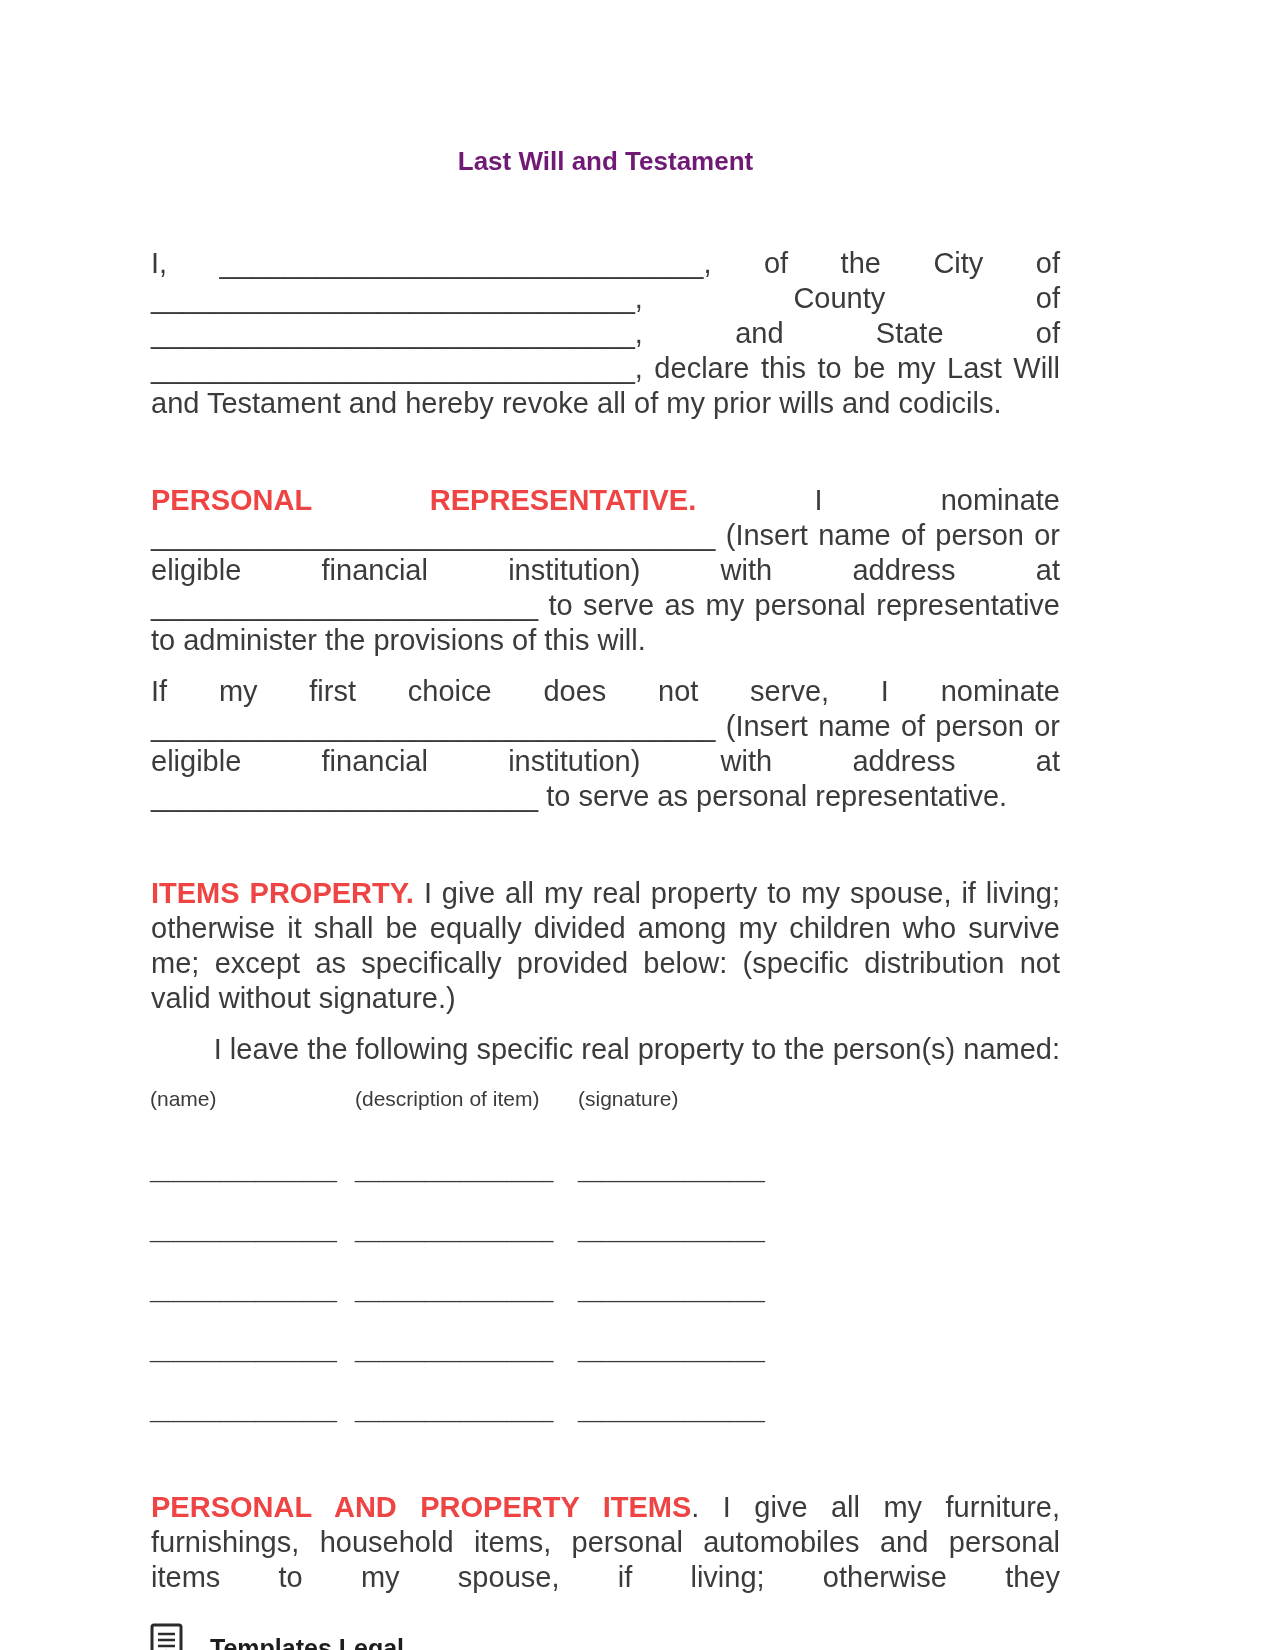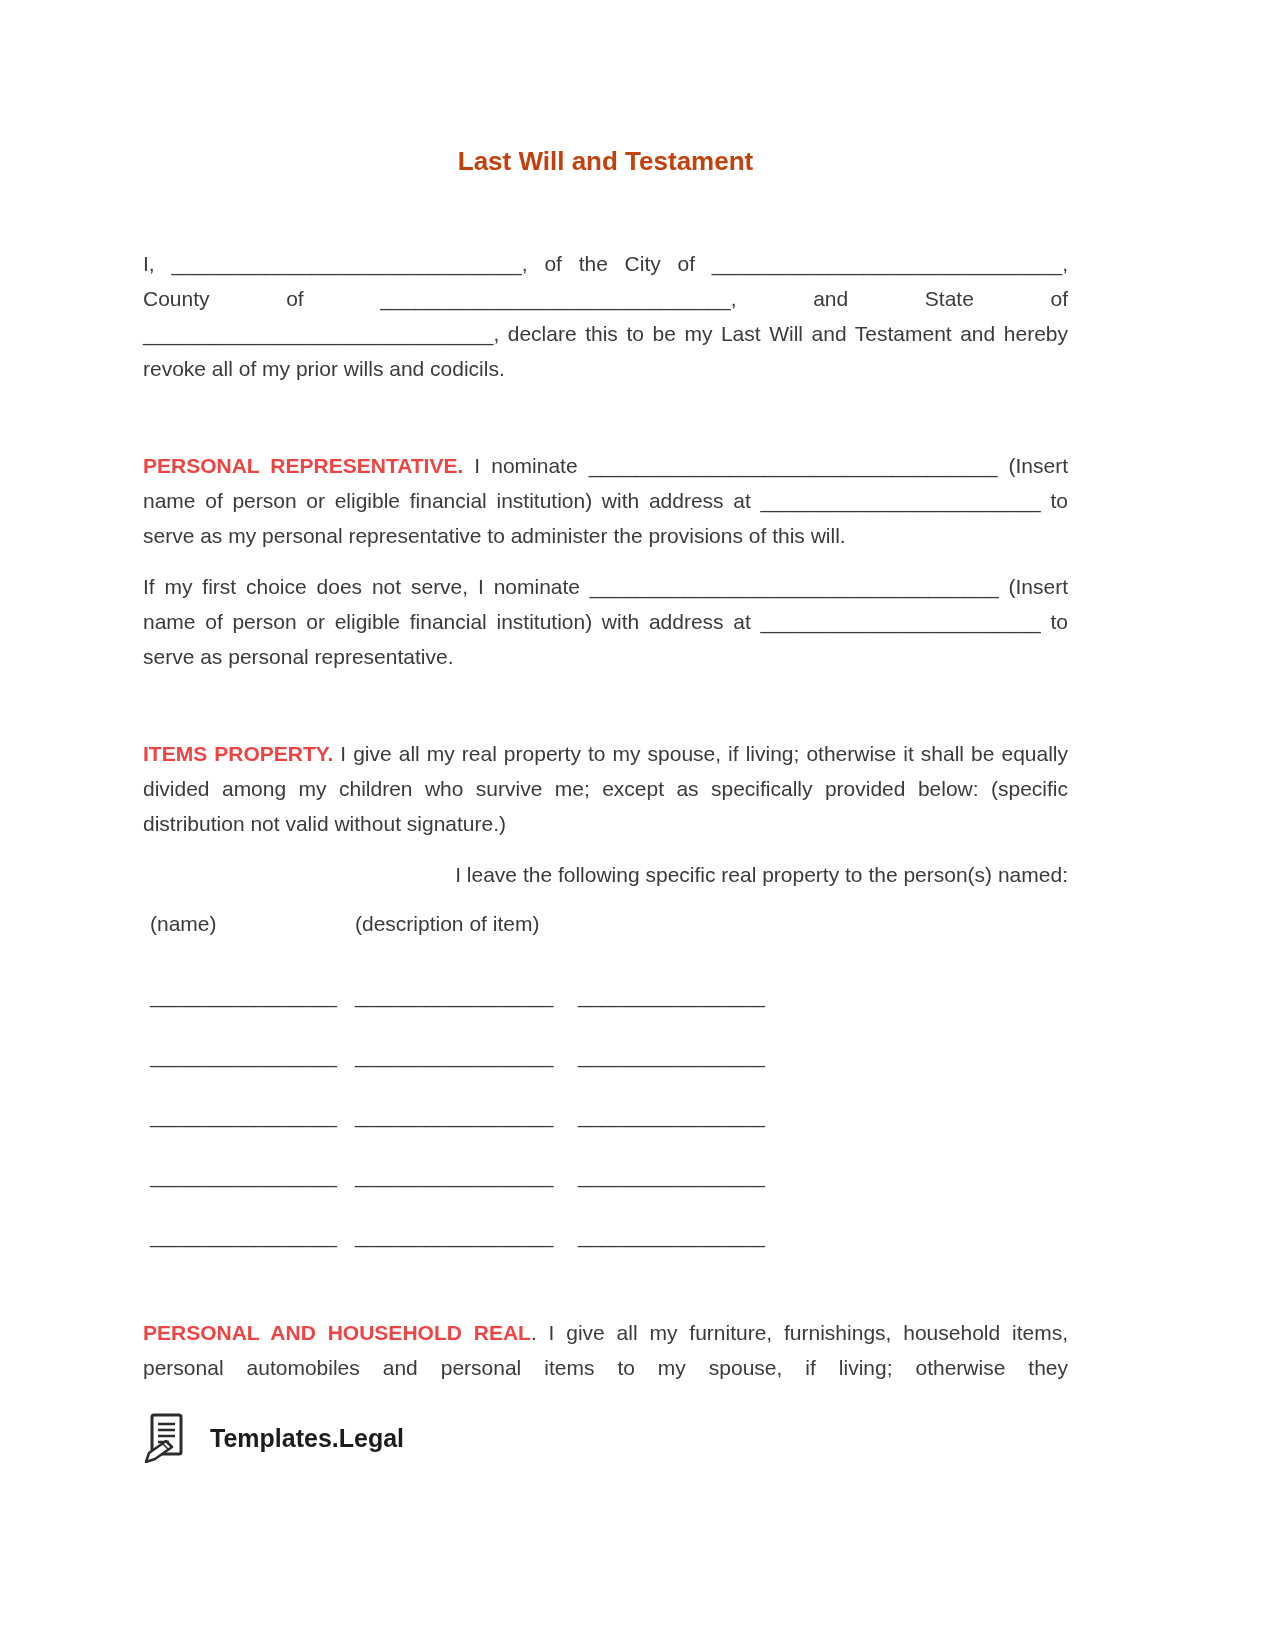--- a/index.html
+++ b/index.html
@@ -14,25 +14,25 @@
     padding: 146px 207px 0 143px;
     overflow: hidden;
     background: #ffffff;
   }
   h1.doc-title {
     margin: 0;
     font-size: 26px;
     line-height: 30px;
     font-weight: 700;
     text-align: center;
-    color: #c2410c;
+    color: #701a75;
   }
   .para {
-    margin: 0;
-    font-size: 21px;
+    margin: 8px;
+    font-size: 29px;
     line-height: 35px;
     text-align: justify;
     color: #3b3b3b;
   }
   .para strong { color: #ef4444; font-weight: 700; }
   .intro    { margin-top: 70px; }
   .section  { margin-top: 62px; }
   .follow   { margin-top: 16px; }
   .lead-in  { margin-top: 16px; text-align: right; }
   .justify-last { text-align-last: justify; }
@@ -76,20 +76,21 @@
   <p class="para section">
     <strong>ITEMS PROPERTY.</strong><span> I give all my real property to my spouse, if living; otherwise it shall be equally divided among my children who survive me; except as specifically provided below: (specific distribution not valid without signature.)</span>
   </p>
 
   <p class="para lead-in">I leave the following specific real property to the person(s) named:</p>
 
   <div class="prop-table">
     <div class="prop-row header">
       <span>(name)</span>
       <span>(description of item)</span>
+      <span>(signature)</span>
     </div>
     <div class="prop-row">
       <span class="blank">________________</span>
       <span class="blank">_________________</span>
       <span class="blank">________________</span>
     </div>
     <div class="prop-row">
       <span class="blank">________________</span>
       <span class="blank">_________________</span>
       <span class="blank">________________</span>
@@ -105,21 +106,21 @@
       <span class="blank">________________</span>
     </div>
     <div class="prop-row">
       <span class="blank">________________</span>
       <span class="blank">_________________</span>
       <span class="blank">________________</span>
     </div>
   </div>
 
   <p class="para section justify-last">
-    <strong>PERSONAL AND HOUSEHOLD REAL</strong><span>. I give all my furniture, furnishings, household items, personal automobiles and personal items to my spouse, if living; otherwise they</span>
+    <strong>PERSONAL AND PROPERTY ITEMS</strong><span>. I give all my furniture, furnishings, household items, personal automobiles and personal items to my spouse, if living; otherwise they</span>
   </p>
 
   <div class="footer">
     <span class="logo">
       <svg viewBox="0 0 48 50" width="48" height="50" aria-hidden="true">
         <rect x="9" y="2" width="29" height="39" rx="2" fill="#ffffff" stroke="#2b2b2b" stroke-width="3"></rect>
         <line x1="15" y1="11" x2="32" y2="11" stroke="#2b2b2b" stroke-width="2.5"></line>
         <line x1="15" y1="17" x2="32" y2="17" stroke="#2b2b2b" stroke-width="2.5"></line>
         <line x1="15" y1="23" x2="32" y2="23" stroke="#2b2b2b" stroke-width="2.5"></line>
         <line x1="15" y1="29" x2="26" y2="29" stroke="#2b2b2b" stroke-width="2.5"></line>

